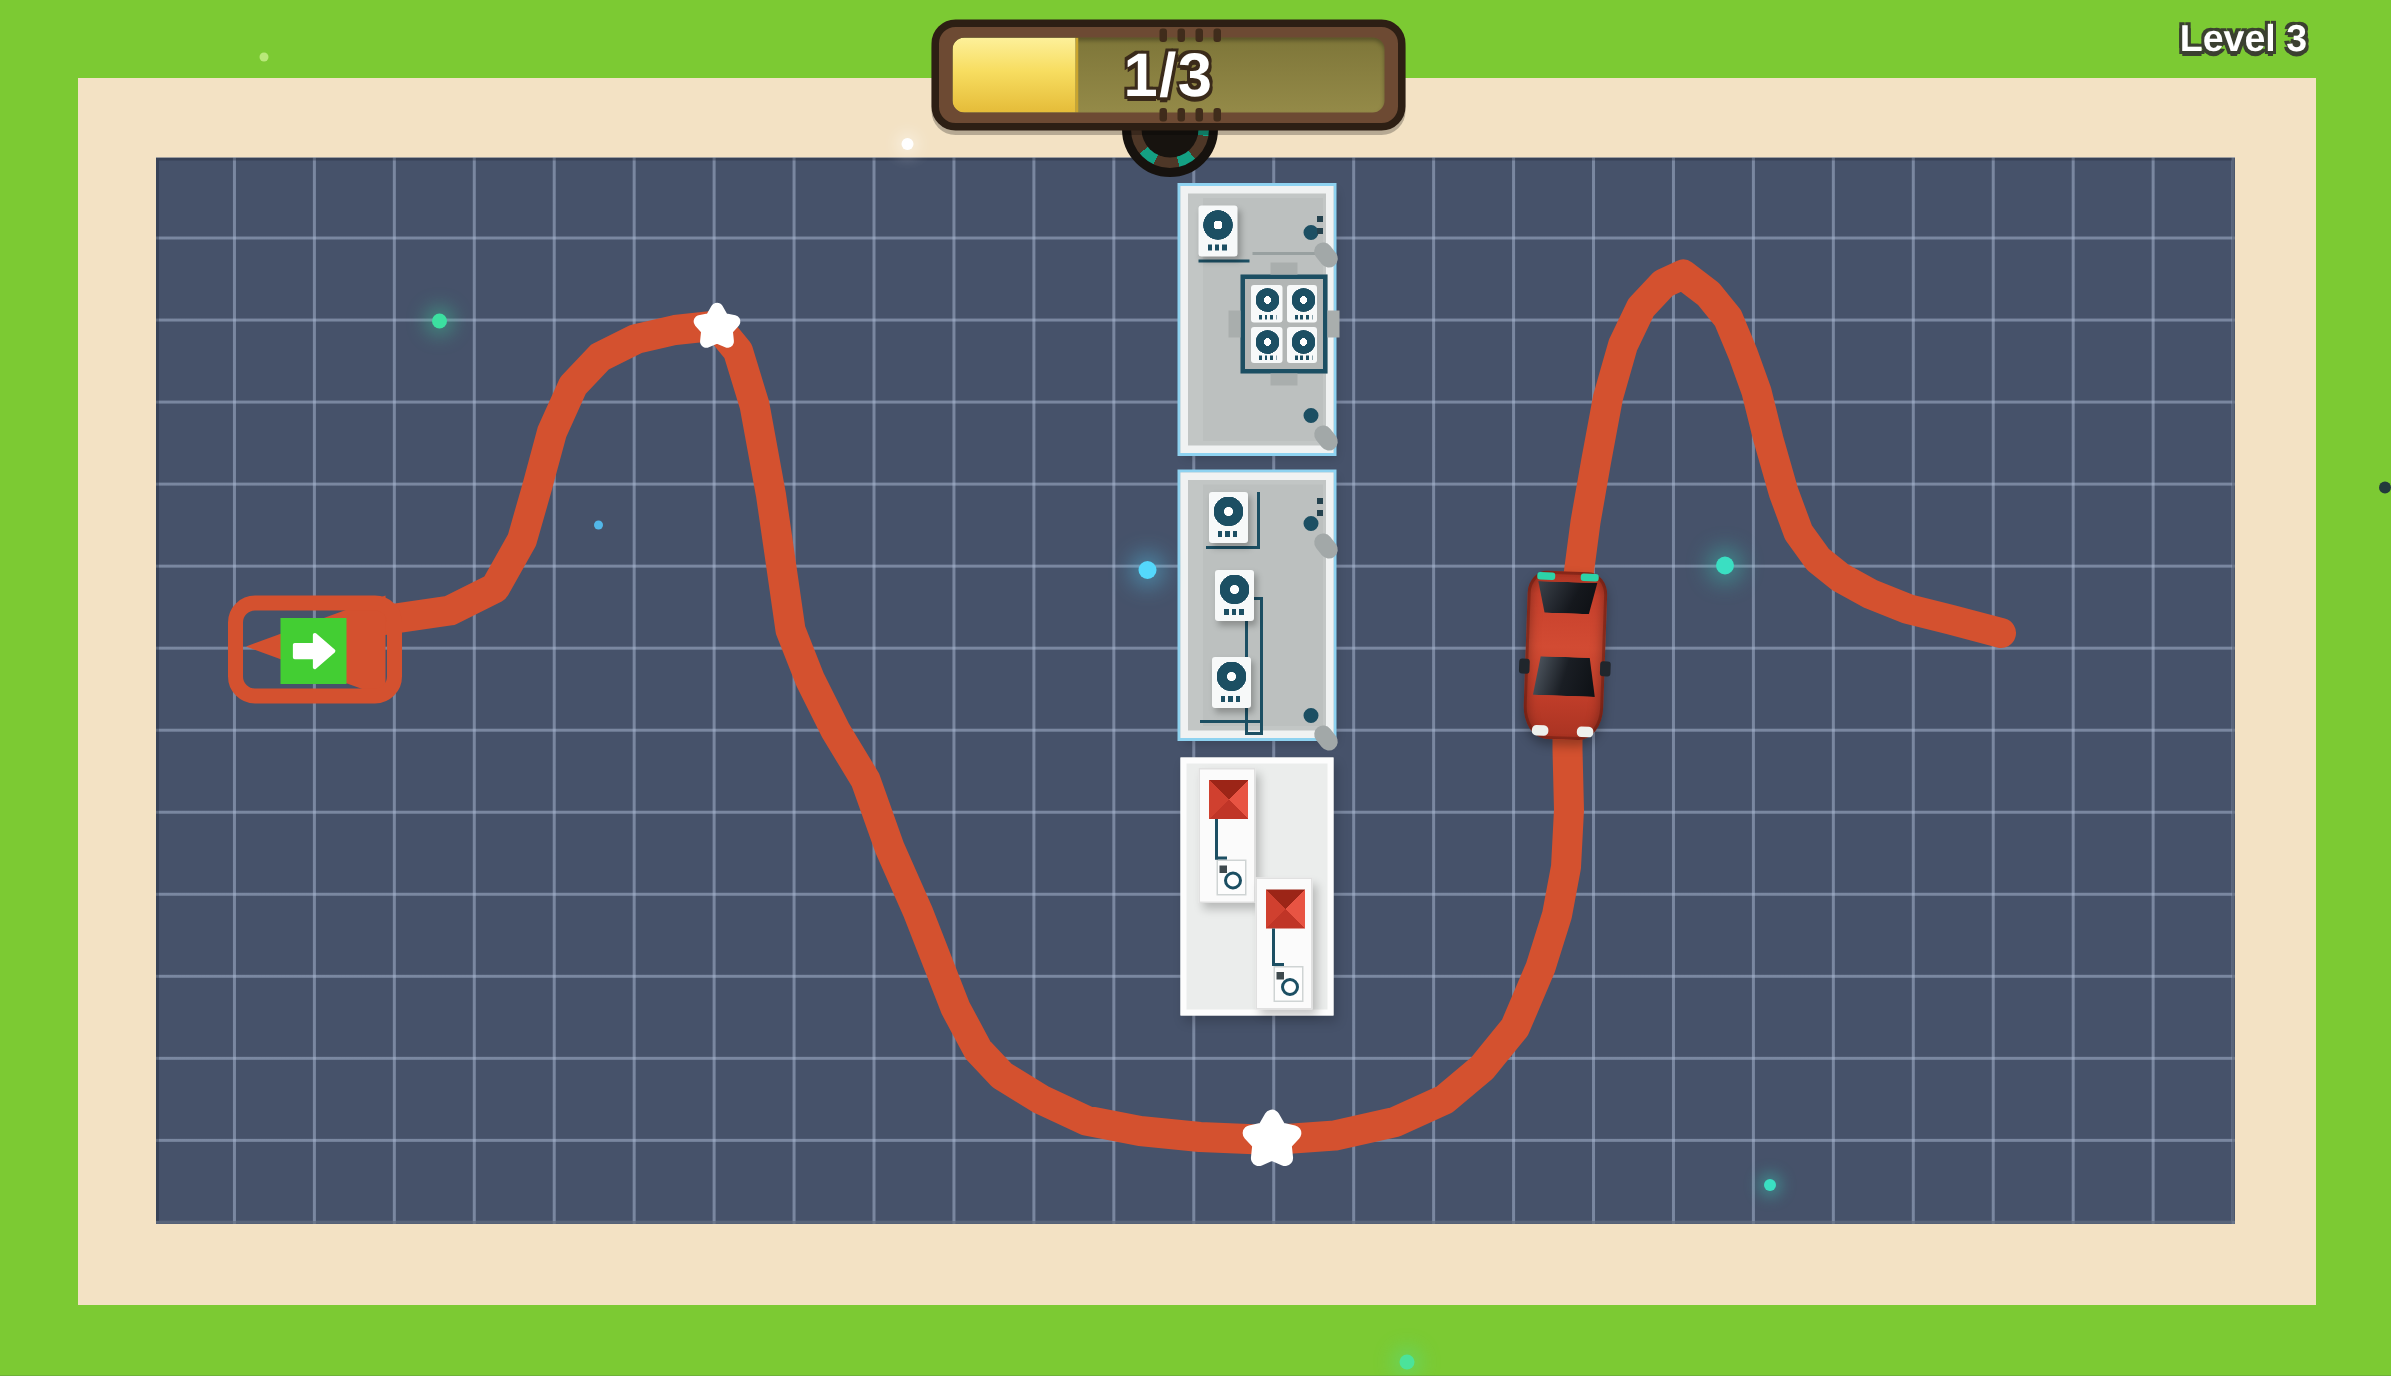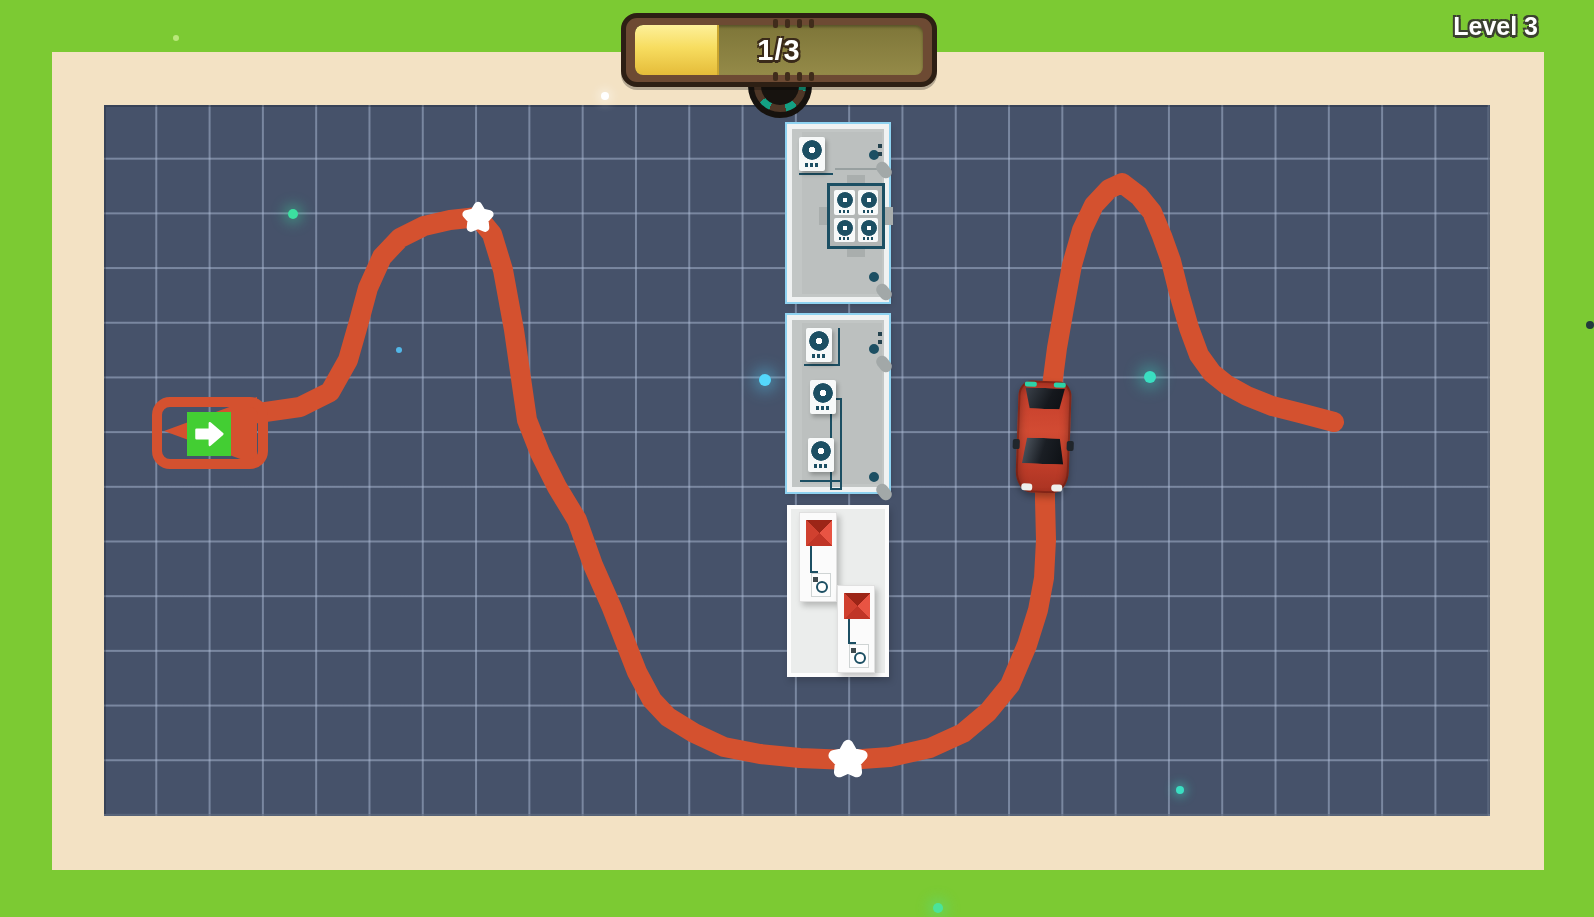--- a/index.html
+++ b/index.html
@@ -102,21 +102,21 @@
       box-shadow:0 3px 0 rgba(0,0,0,.25);}
   .bar-track{position:absolute;left:9px;right:9px;top:7px;bottom:7px;border-radius:8px;
       background:linear-gradient(180deg,#7e7639,var(--bar-track-olive));
       box-shadow:inset 0 2px 3px rgba(0,0,0,.3);overflow:hidden;}
   .bar-fill{position:absolute;left:0;top:0;bottom:0;width:29%;
       background:linear-gradient(180deg,#fdf09a 0%,#f7dd60 45%,#e5bc39 100%);
       border-right:2px solid #caa52e;border-radius:8px 0 0 8px;}
   .notch{position:absolute;width:5px;height:9px;background:#402c1b;border-radius:2px;z-index:12;}
   .notch.t{top:1px;} .notch.b{bottom:1px;}
   .bar-label{position:absolute;inset:0;display:flex;align-items:center;justify-content:center;
-      color:#fff;font-weight:bold;font-size:29px;letter-spacing:1px;
+      color:#fff;font-weight:bold;font-size:41px;letter-spacing:1px;
       text-shadow:-2px -2px 0 #3a2a1a,2px -2px 0 #3a2a1a,-2px 2px 0 #3a2a1a,2px 2px 0 #3a2a1a,0 3px 0 #3a2a1a;}
 
   .level-label{position:absolute;right:56px;top:12px;z-index:11;color:#fff;font-weight:bold;font-size:25px;
       text-shadow:-2px -2px 0 #3b4030,2px -2px 0 #3b4030,-2px 2px 0 #3b4030,2px 2px 0 #3b4030,0 3px 0 #3b4030;}
 </style>
 </head>
 <body>
 
 <div class="stage">
   <div class="mat"></div>

